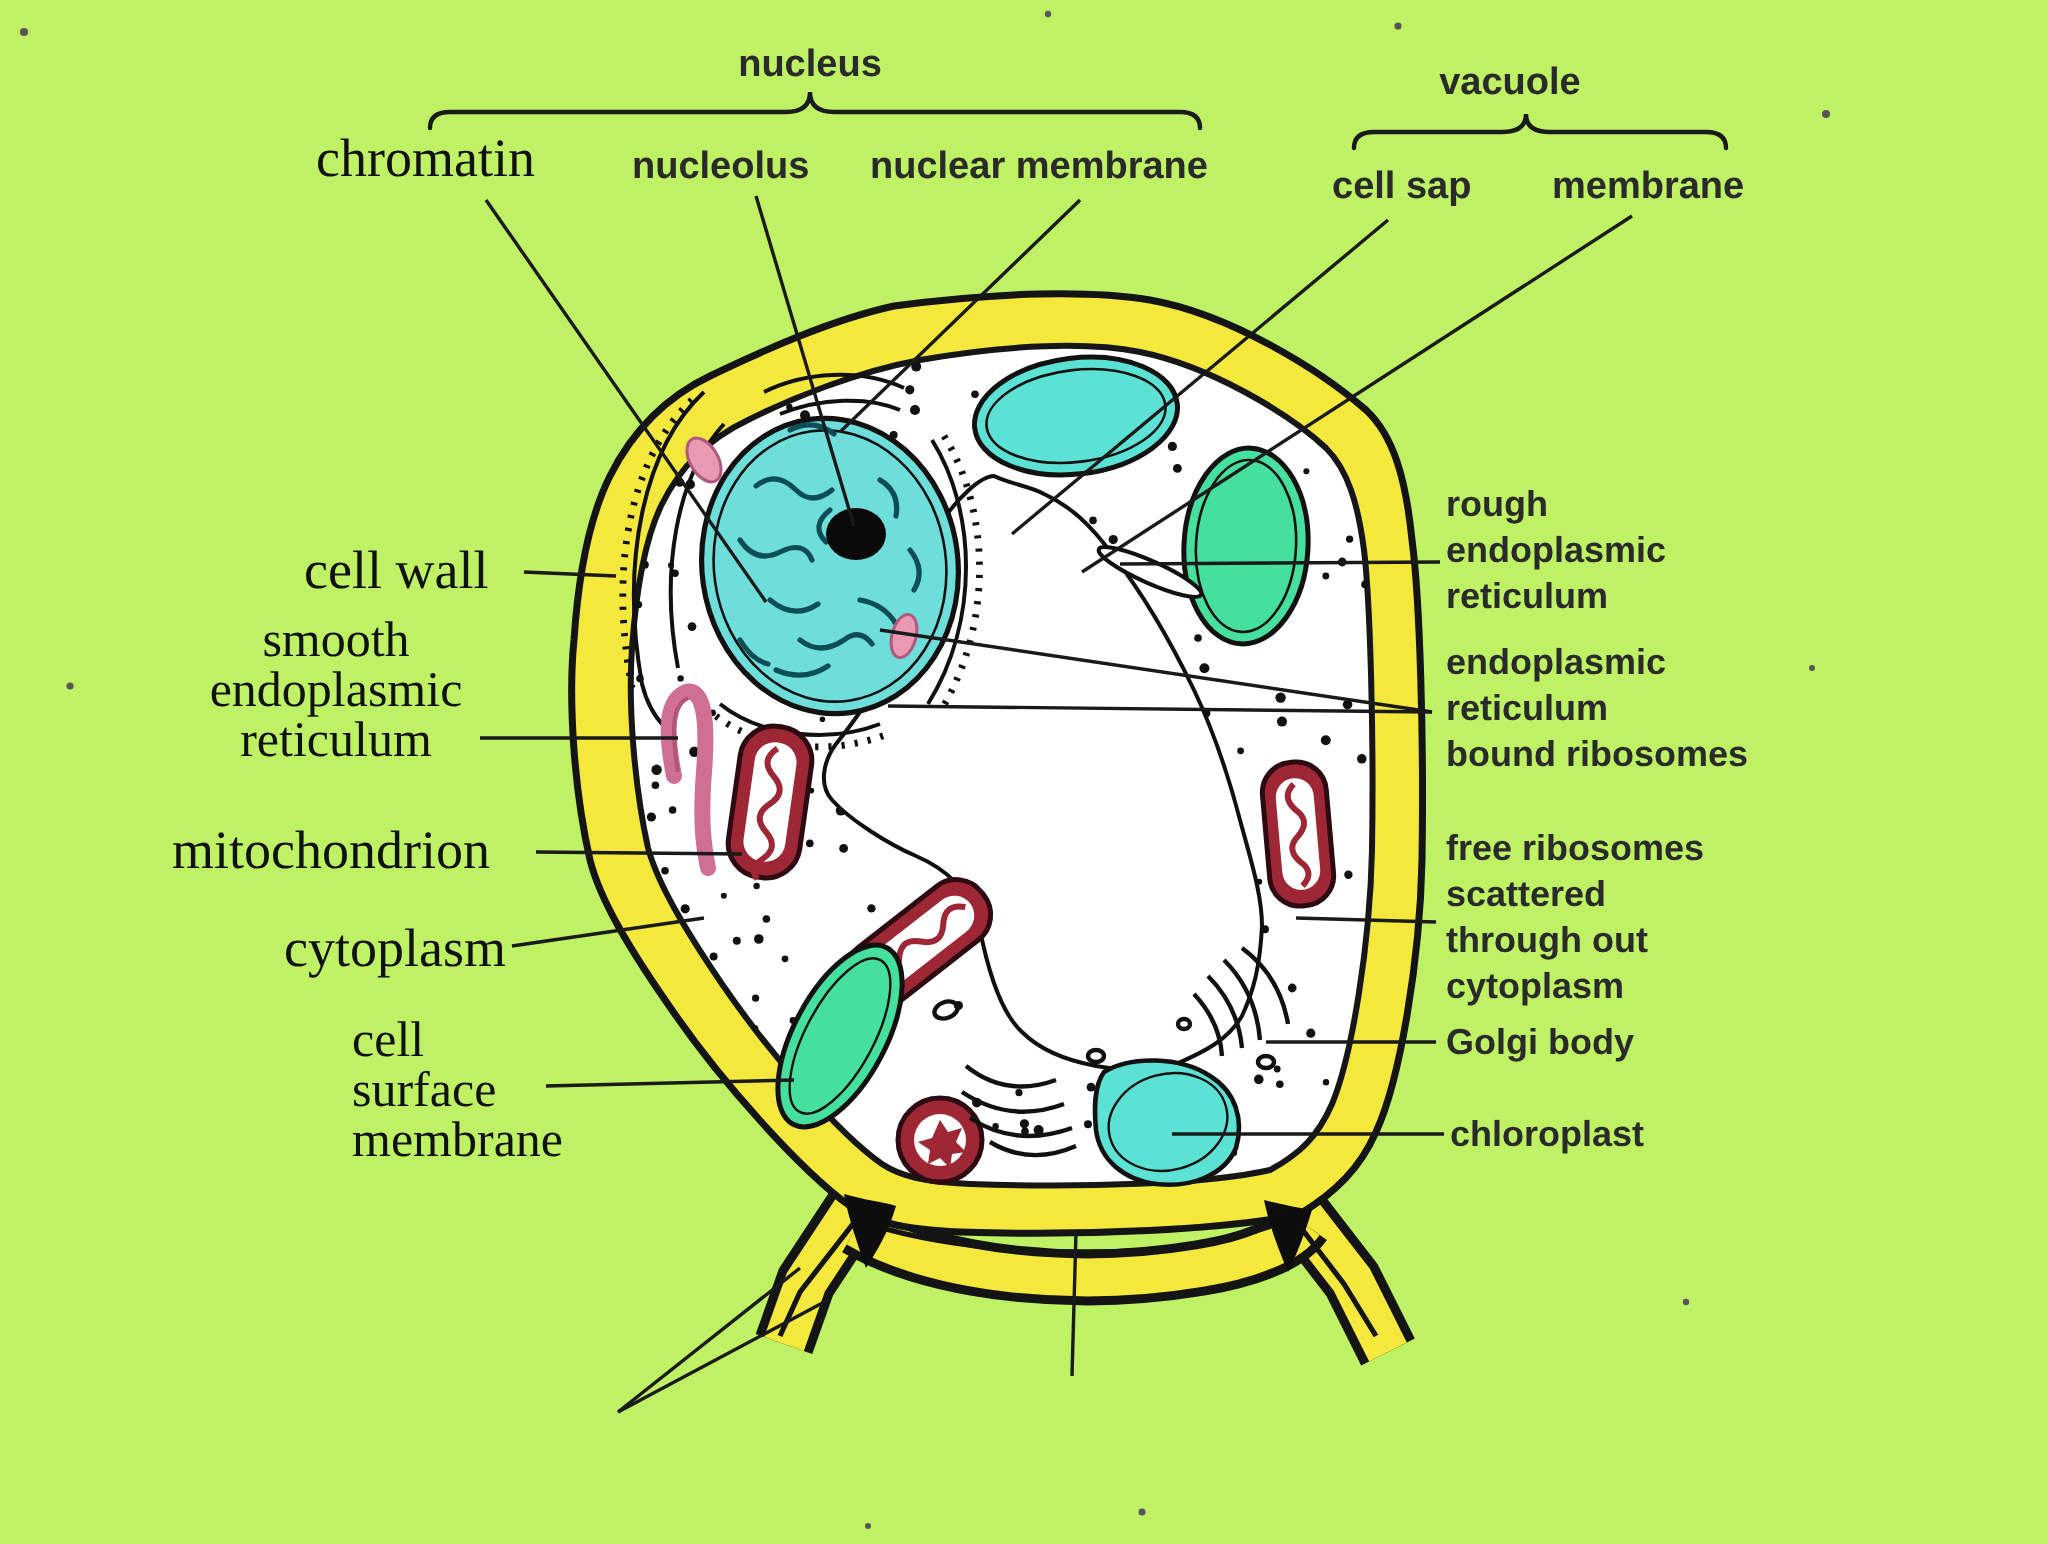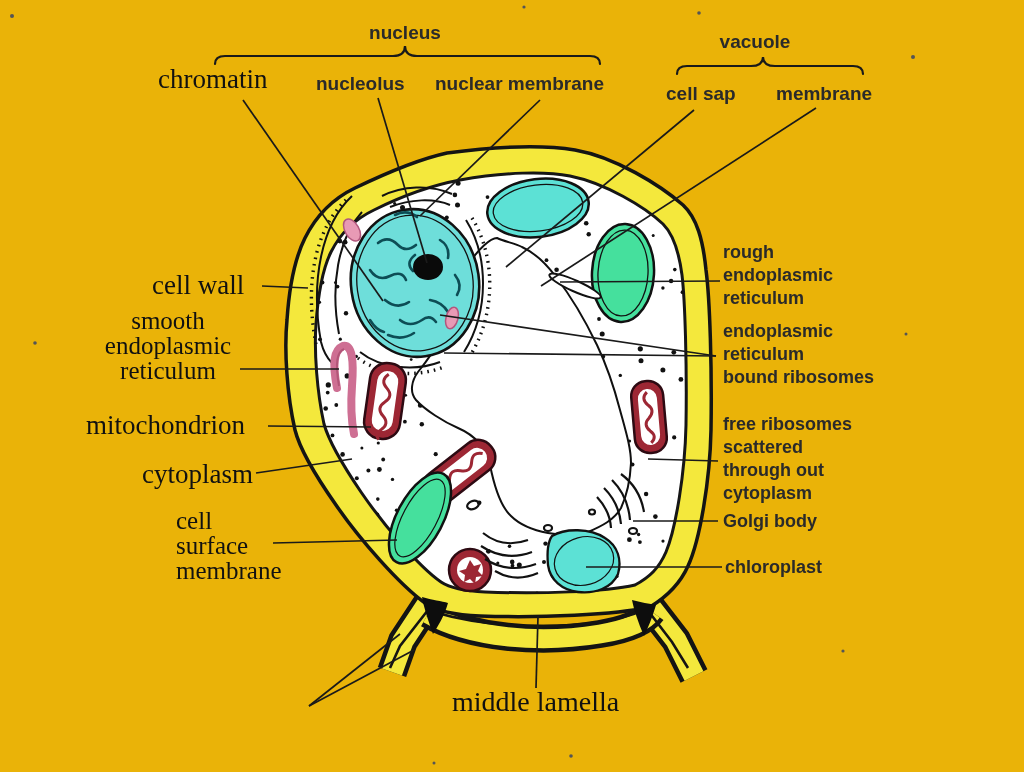--- a/index.html
+++ b/index.html
@@ -1,16 +1,16 @@
 <!DOCTYPE html>
 <html><head>
 <meta charset="utf-8">
 <style>
   html,body{margin:0;padding:0;background:#ffffff;}
-  #stage{position:relative;width:1024px;height:772px;background:#eab308;overflow:hidden;
+  #stage{position:relative;width:1024px;height:772px;background:#bef264;overflow:hidden;
          font-family:"Liberation Sans",sans-serif;}
   #diagram{position:absolute;left:0;top:0;}
   .lbl{position:absolute;color:#1b1b1b;white-space:pre-line;line-height:1.18;}
   .sans{font-family:"Liberation Sans","DejaVu Sans",sans-serif;font-weight:600;font-size:19px;color:#2a2a2a;}
   .sans-sm{font-family:"Liberation Sans","DejaVu Sans",sans-serif;font-weight:700;font-size:18px;line-height:23px;color:#2a2a2a;}
   .serif{font-family:"Liberation Serif","DejaVu Serif",serif;font-size:27px;color:#111;}
   .serif-md{font-family:"Liberation Serif","DejaVu Serif",serif;font-size:25px;line-height:25px;color:#111;}
   .ctr{text-align:center;}
 </style>
 </head>
@@ -491,15 +491,14 @@
 reticulum</div>
 <div class="lbl sans-sm" style="left:723px;top:320px;">endoplasmic
 reticulum
 bound ribosomes</div>
 <div class="lbl sans-sm" style="left:723px;top:413px;">free ribosomes
 scattered
 through out
 cytoplasm</div>
 <div class="lbl sans-sm" style="left:723px;top:510px;">Golgi body</div>
 <div class="lbl sans-sm" style="left:725px;top:556px;">chloroplast</div>
-<div class="lbl serif" style="left:452px;top:685px;font-size:28px;">middle lamella</div>
 
 </div>
 
 </body></html>

